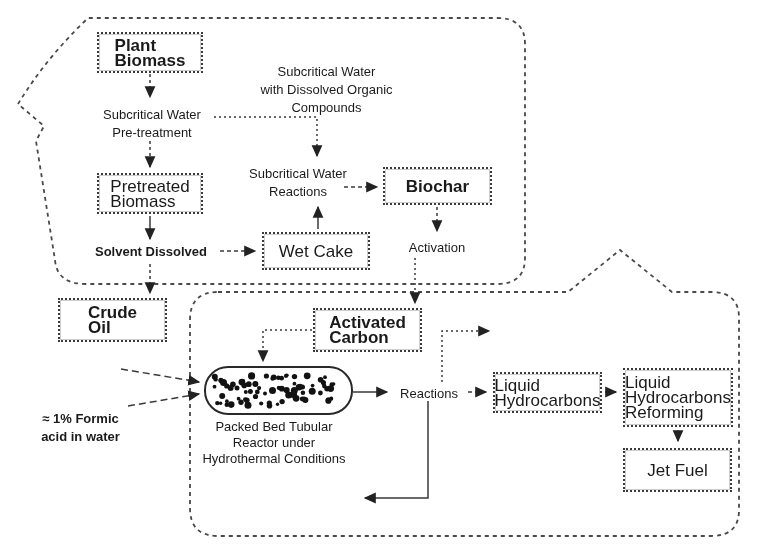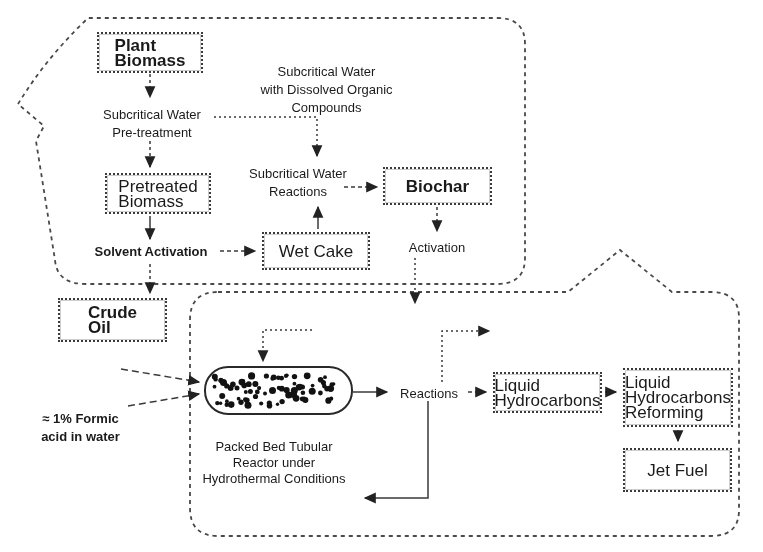--- a/index.html
+++ b/index.html
@@ -150,34 +150,37 @@
           <circle cx="245.8" cy="391.9" r="2.0" fill="#141414"></circle>
           <circle cx="214.5" cy="386.7" r="1.9" fill="#141414"></circle>
         </g>
     </g>
   </svg>
 
   <div class="box bold" style="left:97px;top:32px;width:106px;height:41px">
     <span>Plant
 Biomass</span></div>
 
-  <div class="box" style="left:105px;top:173px;width:106px;height:41px">
+  <div class="box" style="left:97px;top:173px;width:106px;height:41px">
     <span>Pretreated
 Biomass</span></div>
 
   <div class="box" style="left:262px;top:232px;width:108px;height:38px">
     <span>Wet Cake</span></div>
 
   <div class="box bold" style="left:383px;top:167px;width:109px;height:38px">
     <span>Biochar</span></div>
 
   <div class="box bold" style="left:58px;top:298px;width:109px;height:44px">
     <span>Crude
 Oil</span></div>
 
+  <div class="box bold" style="left:313px;top:308px;width:109px;height:44px">
+    <span>Activated
+Carbon</span></div>
 
 
   <div class="box" style="left:493px;top:372px;width:109px;height:41px">
     <span>Liquid
 Hydrocarbons</span></div>
 
   <div class="box" style="left:623px;top:368px;width:110px;height:59px">
     <span>Liquid
 Hydrocarbons
 Reforming</span></div>
@@ -188,28 +191,28 @@
   <div class="lbl" style="left:92px;top:106px;width:120px">Subcritical Water
 Pre-treatment</div>
 
   <div class="lbl" style="left:246px;top:63px;width:161px">Subcritical Water
 with Dissolved Organic
 Compounds</div>
 
   <div class="lbl" style="left:238px;top:165px;width:120px">Subcritical Water
 Reactions</div>
 
-  <div class="lbl bold" style="left:81px;top:243px;width:140px">Solvent Activation</div>
+  <div class="lbl bold" style="left:81px;top:243px;width:140px">Solvent Dissolved</div>
 
   <div class="lbl" style="left:402px;top:239px;width:70px">Activation</div>
 
 
   <div class="lbl bold" style="left:18px;top:410px;width:125px">≈ 1% Formic
 acid in water</div>
 
-  <div class="lbl" style="left:188px;top:439px;width:172px;line-height:16px">Packed Bed Tubular
+  <div class="lbl" style="left:188px;top:419px;width:172px;line-height:16px">Packed Bed Tubular
 Reactor under
 Hydrothermal Conditions</div>
 
   <div class="lbl" style="left:392px;top:385px;width:74px">Reactions</div>
 
 
 </div>
 
 </body></html>

